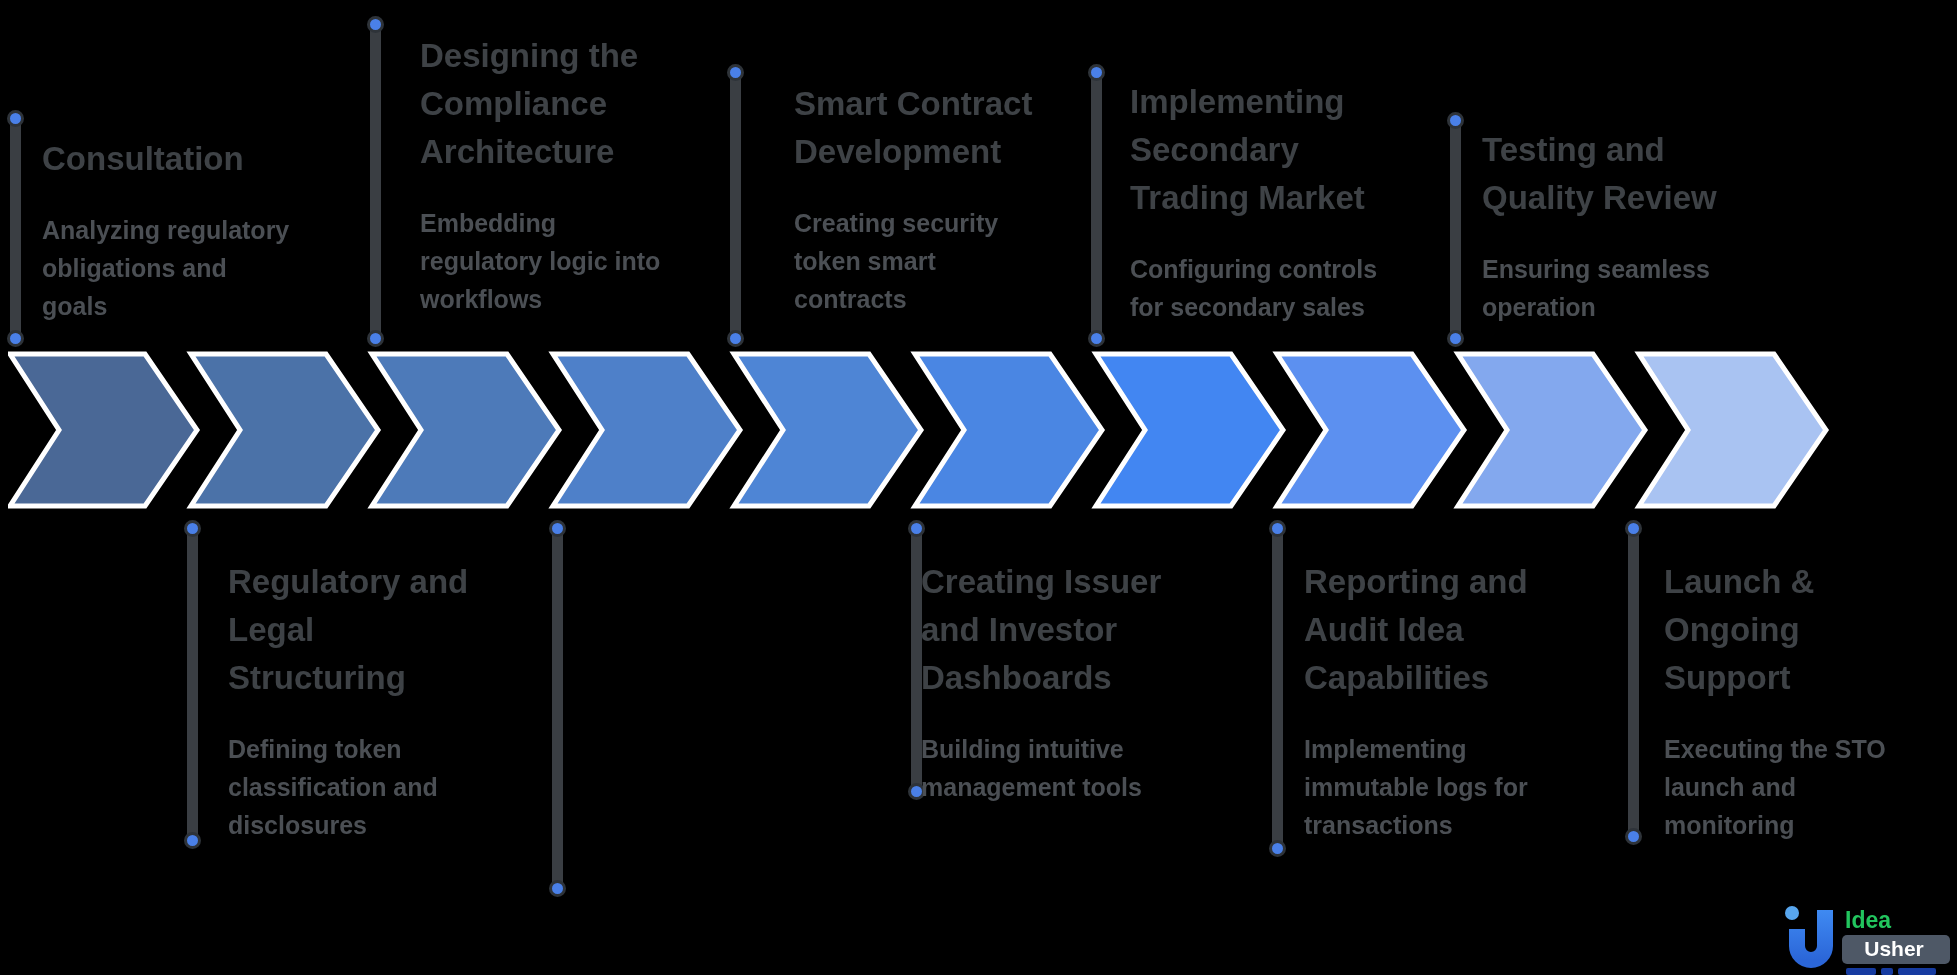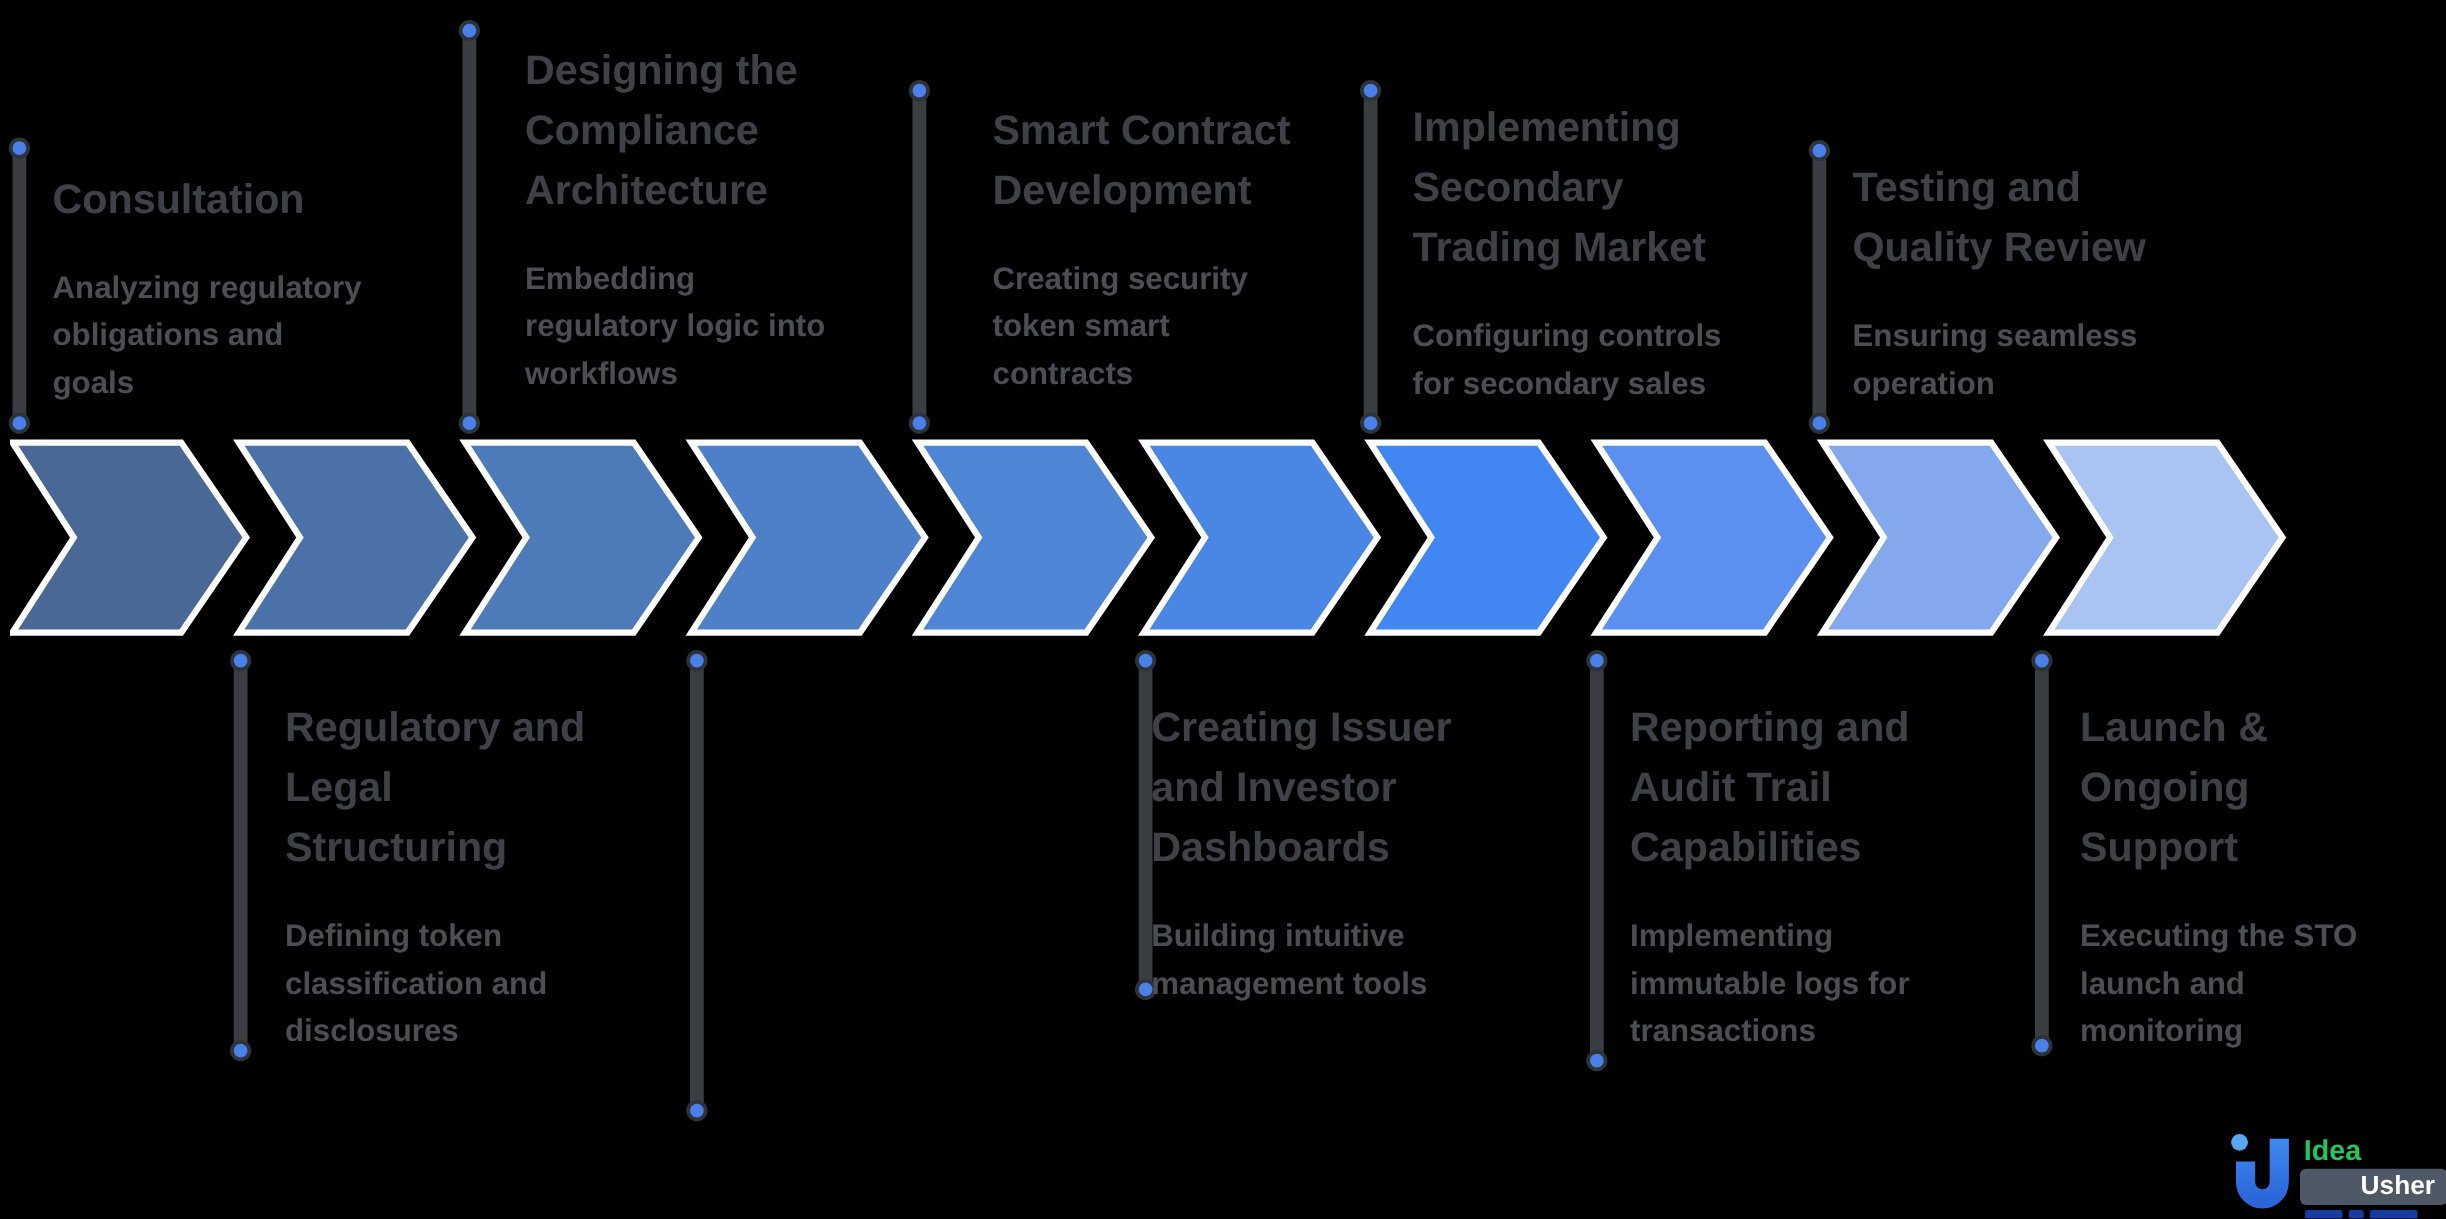--- a/index.html
+++ b/index.html
@@ -10,21 +10,21 @@
   .b{font-size:25px;font-weight:bold;line-height:38px;color:#4b4f54;white-space:pre-line;margin-top:28px;}
   .vline{position:absolute;width:11px;background:#3a3e43;border-radius:5px;}
   .dot{position:absolute;width:17px;height:17px;border-radius:50%;
        background:#4a80e8;border:3px solid #2e3339;box-sizing:border-box;}
   .chev-svg{position:absolute;left:8px;top:350px;}
   
   #logo{position:absolute;left:1782px;top:902px;width:176px;height:72px;display:flex;gap:6px;}
   #logo .col{display:flex;flex-direction:column;gap:3px;padding-top:6px;}
   .brand-top{color:#22c55e;font-size:23px;font-weight:bold;line-height:24px;padding-left:3px;}
   .brand-badge{background:#4e5866;color:#ffffff;font-size:21px;font-weight:bold;
-               border-radius:5px;padding:2px 10px 3px 16px;width:92px;text-align:right;}
+               border-radius:5px;padding:2px 10px 3px 6px;width:92px;text-align:center;}
   .tagline{display:flex;gap:5px;padding-left:4px;margin-top:1px;}
   .tagline span{display:block;height:7px;border-radius:2px;background:#1d4fd7;opacity:.75;}
 </style>
 </head>
 <body>
 
 <div id="stage">
 
   <svg class="chev-svg" width="1850" height="160" viewBox="0 0 1850 160">
       <path d="M2 4 L137 4 L189 80 L137 156 L2 156 L51 80 Z" fill="#4a6896" stroke="#ffffff" stroke-width="5"></path>
@@ -124,21 +124,21 @@
   </div>
   <div class="bblock" style="left:921px;top:558px;">
     <div class="h">Creating Issuer
 and Investor
 Dashboards</div>
     <div class="b">Building intuitive
 management tools</div>
   </div>
   <div class="bblock" style="left:1304px;top:558px;">
     <div class="h">Reporting and
-Audit Trail
+Audit Idea
 Capabilities</div>
     <div class="b">Implementing
 immutable logs for
 transactions</div>
   </div>
   <div class="bblock" style="left:1664px;top:558px;">
     <div class="h">Launch &amp;
 Ongoing
 Support</div>
     <div class="b">Executing the STO

